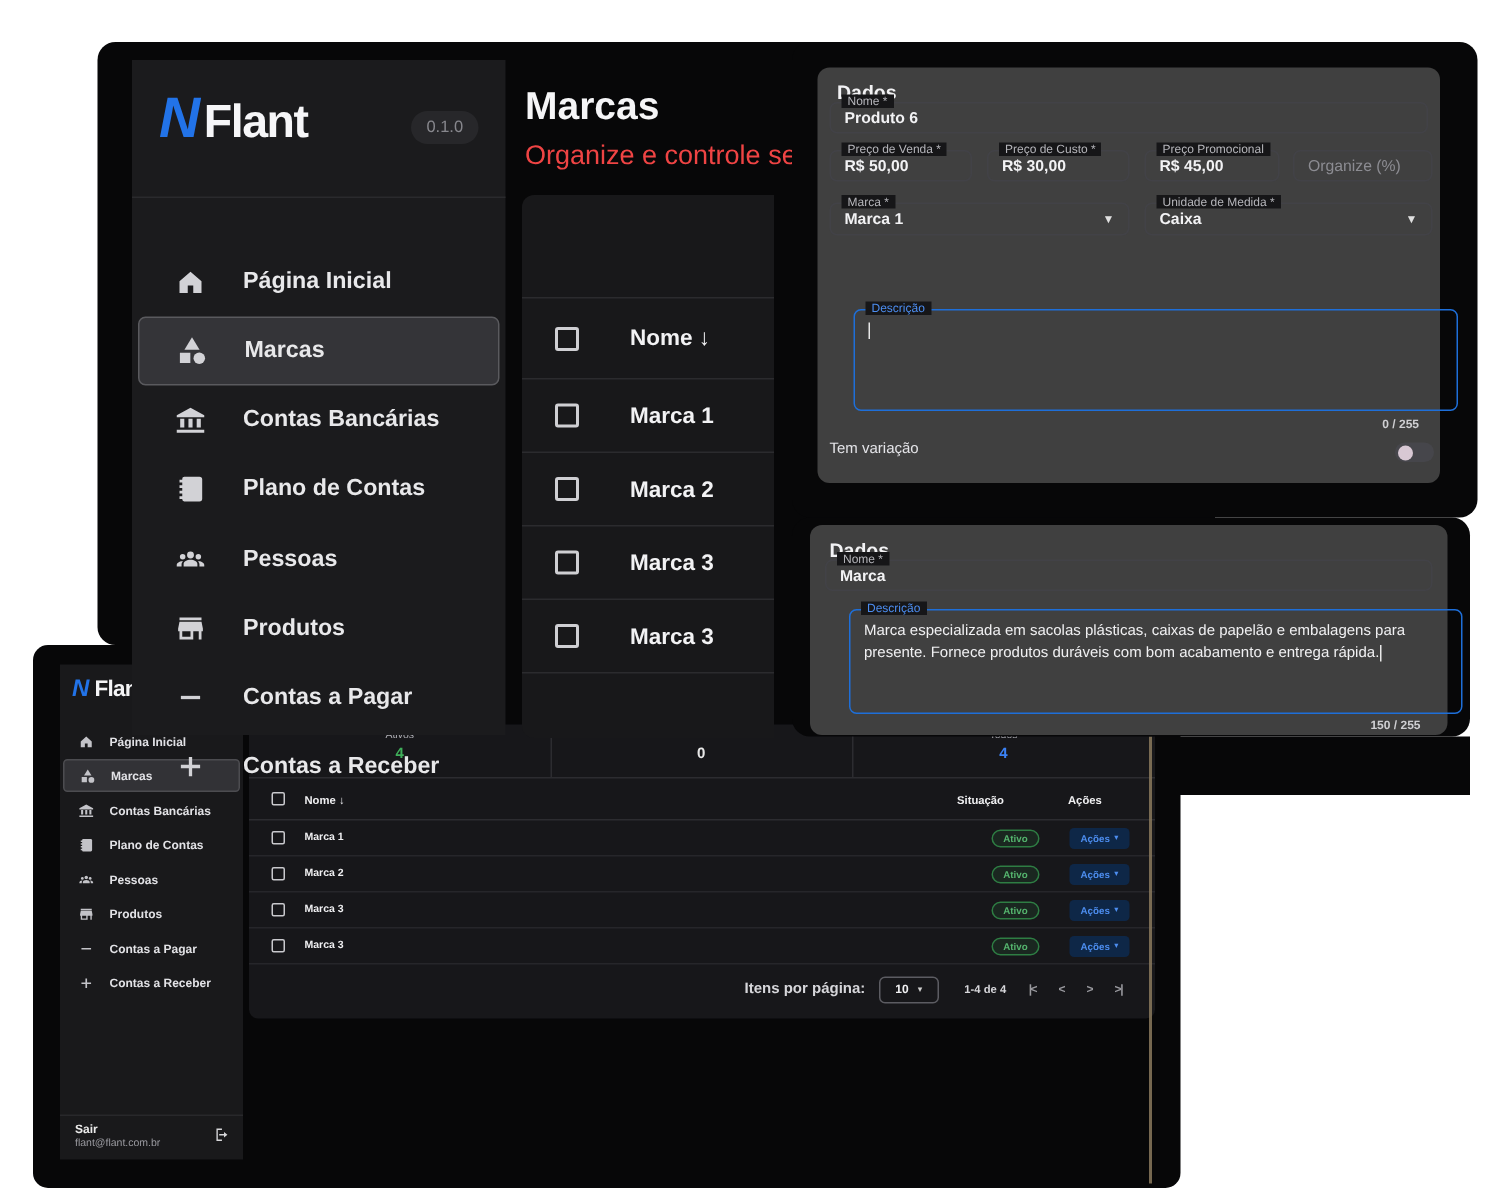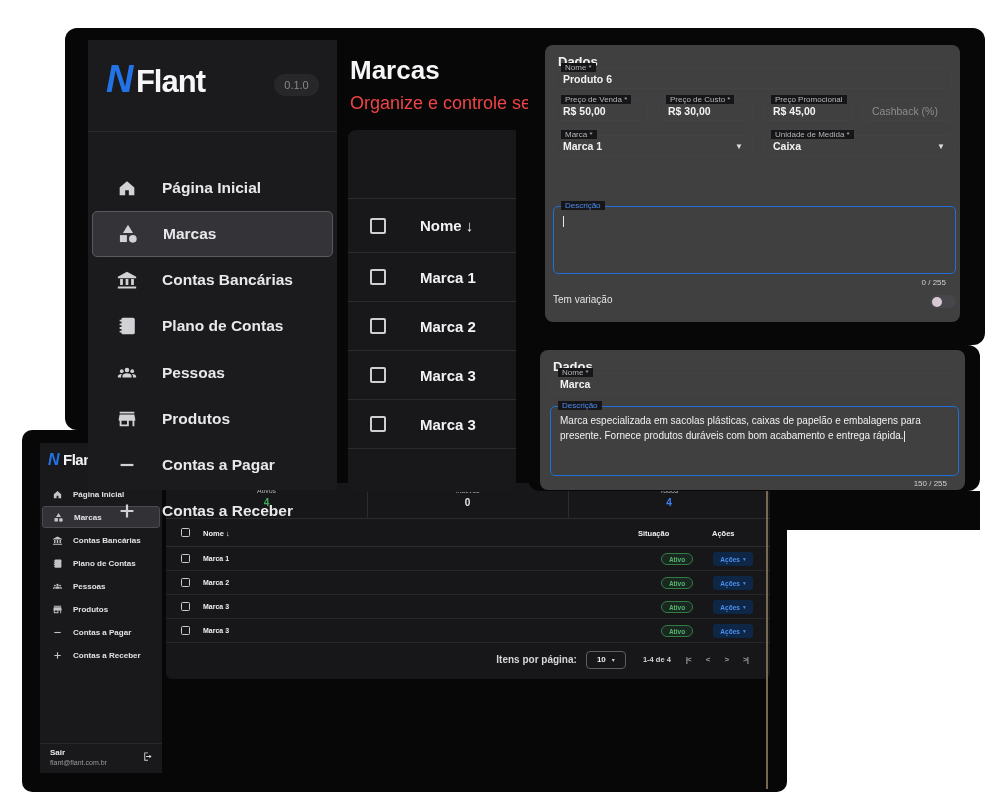--- a/index.html
+++ b/index.html
@@ -80,24 +80,24 @@
   #c-halo2 { left:770px; top:491px; width:210px; height:39px; }
   .card { position:absolute; background:#404040; border-radius:8px; }
   #b-card { left:545px; top:45px; width:415px; height:277px; }
   #c-card { left:540px; top:350px; width:425px; height:140px; }
   .card .title { position:absolute; left:13px; top:9px; font-size:13px; font-weight:700; color:#f2f2f4; }
   .fld { position:absolute; border:1px solid #424247; border-radius:5px; background:transparent; }
   .fld .flbl { position:absolute; left:7px; top:-6px; font-size:8px; color:#b5b5ba; background:#161618; padding:0 4px; white-space:nowrap; }
   .fld .fval { position:absolute; left:9px; top:50%; transform:translateY(-50%); font-size:10.5px; font-weight:600; color:#f2f2f4; white-space:nowrap; }
   .fld .ph { color:#8c8c92; font-weight:400; }
   .fld .car { position:absolute; right:9px; top:50%; transform:translateY(-50%); font-size:8px; color:#e0e0e0; }
-  .fld.focus { border:1.5px solid #1e6fd9; }
+  .fld.focus { border:1.5px solid #1e6fd9;margin-left:16px; }
   .fld.focus .flbl { color:#4c8df0; }
   .cursor { display:inline-block; width:1px; height:11px; background:#e8e8e8; vertical-align:middle; }
-  .counter { position:absolute; font-size:8px; color:#cfcfd2; }
+  .counter { position:absolute; font-size:8px; color:#cfcfd2;font-weight:bold; }
   .ta-text { position:absolute; left:9px; top:6px; right:9px; font-size:10px; line-height:1.5; color:#f0f0f2; }
   #toggle { position:absolute; left:385px; top:250px; width:26px; height:13px; background:#46464b; border-radius:7px; }
   #toggle .knob { position:absolute; left:2px; top:1.5px; width:10px; height:10px; border-radius:50%; background:#d8c8d4; }
   #tv-label { position:absolute; left:8px; top:249px; font-size:10px; color:#e4e4e8; }
 </style>
 </head>
 <body>
 
 <svg width="0" height="0" style="position:absolute">
   <defs>
@@ -415,21 +415,21 @@
     </div>
     <div class="fld" style="left:113px;top:55px;width:95px;height:21px">
       <span class="flbl">Preço de Custo *</span>
       <span class="fval">R$ 30,00</span>
     </div>
     <div class="fld" style="left:218px;top:55px;width:90px;height:21px">
       <span class="flbl">Preço Promocional</span>
       <span class="fval">R$ 45,00</span>
     </div>
     <div class="fld" style="left:317px;top:55px;width:93px;height:21px">
-      <span class="fval ph">Cashback (%)</span>
+      <span class="fval ph">Organize (%)</span>
     </div>
 
     <div class="fld" style="left:8px;top:90px;width:200px;height:22px">
       <span class="flbl">Marca *</span>
       <span class="fval">Marca 1</span>
       <span class="car">▼</span>
     </div>
     <div class="fld" style="left:218px;top:90px;width:192px;height:22px">
       <span class="flbl">Unidade de Medida *</span>
       <span class="fval">Caixa</span>

